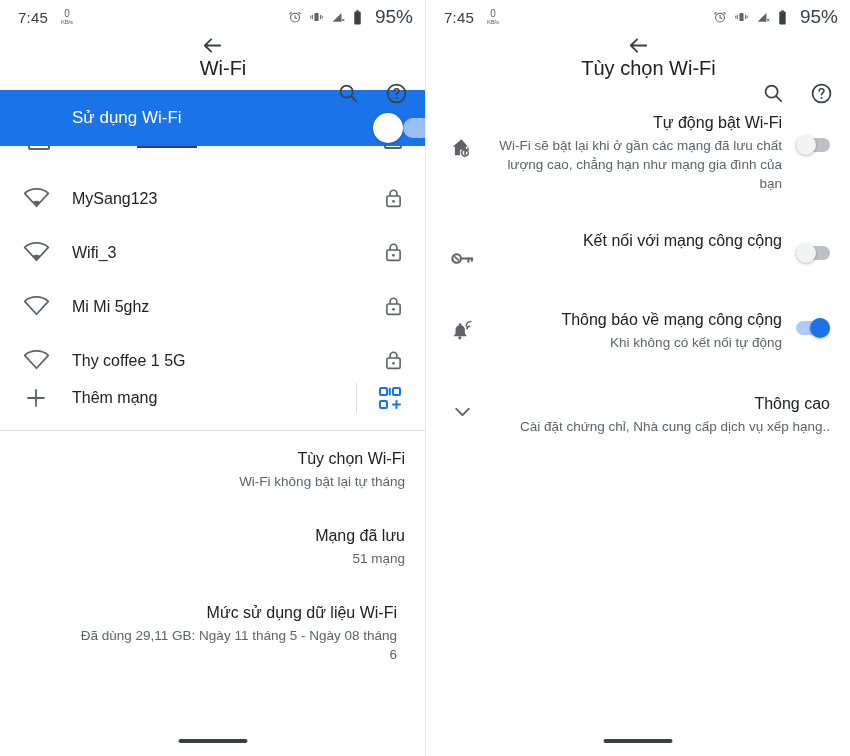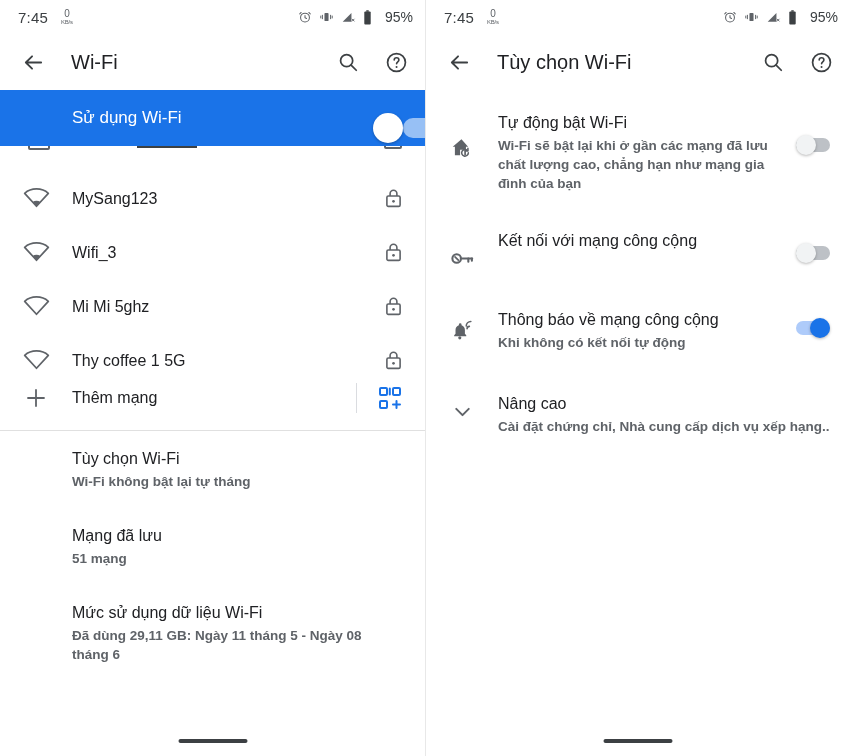--- a/index.html
+++ b/index.html
@@ -18,24 +18,24 @@
     height: 34px; display: flex; align-items: center;
     padding: 0 12px 0 18px; color: #3c4043;
   }
   .sb-time { font-size: 15px; color: #3c4043; letter-spacing: .2px; }
   .sb-speed { margin-left: 13px; display: flex; flex-direction: column;
               align-items: center; line-height: 1; }
   .sb-speed .num { font-size: 10px; color: #5f6368; }
   .sb-speed .unit { font-size: 6px; color: #5f6368; letter-spacing: -.2px; }
   .sb-right { margin-left: auto; display: flex; align-items: center; gap: 7px; }
   .sb-right svg { display: block; }
-  .sb-batt { font-size: 14px; color: #3c4043; margin-left: 6px; }
-
-  
-  .appbar { height: 56px; display: flex; align-items: center; padding: 0 16px; }
+  .sb-batt { font-size: 19px; color: #3c4043; margin-left: 6px; }
+
+  
+  .appbar { height: 56px; display: flex; align-items: center; padding: 0 16px; flex-direction: column; }
   .appbar .back { width: 34px; height: 34px; display: flex; align-items: center;
                   justify-content: center; cursor: pointer; }
   .appbar .title { font-size: 20px; color: #202124; margin-left: 21px; white-space: nowrap; }
   .appbar .actions { margin-left: auto; display: flex; align-items: center; gap: 22px; }
   .appbar .actions .ic { width: 26px; height: 26px; display: flex; align-items: center;
                          justify-content: center; cursor: pointer; }
 
   
   .master {
     background: #1a73e8; height: 56px; display: flex; align-items: center;
@@ -78,26 +78,26 @@
   .add-row { height: 56px; display: flex; align-items: center; padding: 0 23px 0 0; cursor: pointer; }
   .add-row .plus { width: 72px; flex: 0 0 72px; display: flex; justify-content: center; }
   .add-row .name { font-size: 16px; color: #202124; }
   .add-row .right { margin-left: auto; display: flex; align-items: center; }
   .add-row .vdiv { width: 1px; height: 30px; background: #dadce0; margin-right: 21px; }
   .add-row .qr { cursor: pointer; display: flex; }
 
   .divider { height: 1px; background: #e0e0e0; margin: 4px 0 0 0; }
 
   
-  .set-row { display: flex; padding: 17px 20px 17px 0; cursor: pointer; }
+  .set-row { display: flex; padding: 17px 20px 17px 0; cursor: pointer; text-align: right; }
   .set-row .icon-col { width: 72px; flex: 0 0 72px; display: flex;
                        justify-content: center; align-items: flex-start; padding-top: 7px; }
   .set-row .txt { flex: 1; min-width: 0; }
   .set-row .t1 { font-size: 16px; color: #202124; line-height: 22px; }
-  .set-row .t2 { font-size: 13.5px; color: #5f6368; line-height: 19px; margin-top: 2px; font-weight: bold; }
+  .set-row .t2 { font-size: 13.5px; color: #5f6368; line-height: 19px; margin-top: 2px; }
   .set-row .sw-col { display: flex; align-items: flex-start; padding-top: 13px;
                      margin-left: 14px; flex: 0 0 auto; }
   .set-row.noicon { padding-left: 72px; }
 
   
   .home-ind { position: absolute; bottom: 13px; left: 50%; transform: translateX(-50%);
               width: 69px; height: 4px; background: #3c4043; border-radius: 2px; }
 </style>
 </head>
 <body>
@@ -405,21 +405,21 @@
         </span>
       </div>
 
       <div class="set-row" style="padding-top:24px">
         <span class="icon-col" style="padding-top:6px">
           <svg width="25" height="25" viewBox="0 0 24 24">
             <path d="M6 9.5l6 6 6-6" fill="none" stroke="#5f6368" stroke-width="1.9" stroke-linecap="round" stroke-linejoin="round"></path>
           </svg>
         </span>
         <span class="txt">
-          <span class="t1" style="display:block">Nâng cao</span>
+          <span class="t1" style="display:block">Thông cao</span>
           <span class="t2" style="display:block;white-space:nowrap;overflow:hidden">Cài đặt chứng chỉ, Nhà cung cấp dịch vụ xếp hạng..</span>
         </span>
       </div>
     </div>
 
     <div class="home-ind"></div>
   </div>
 </div>
 
 </body></html>

